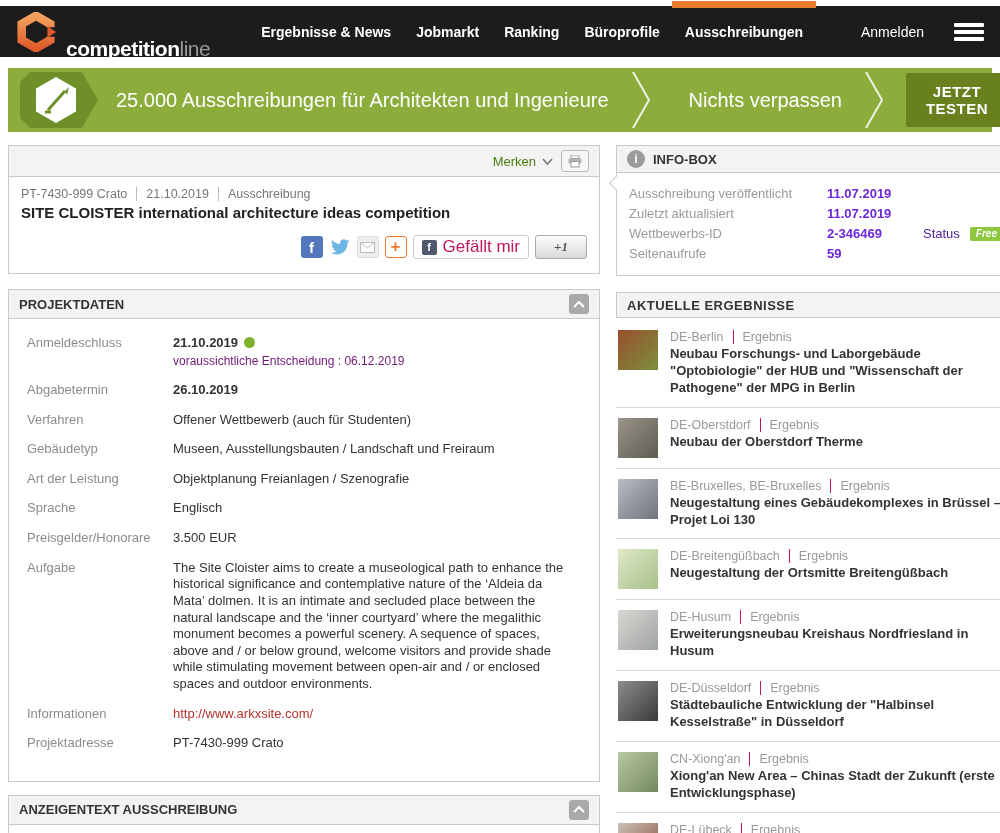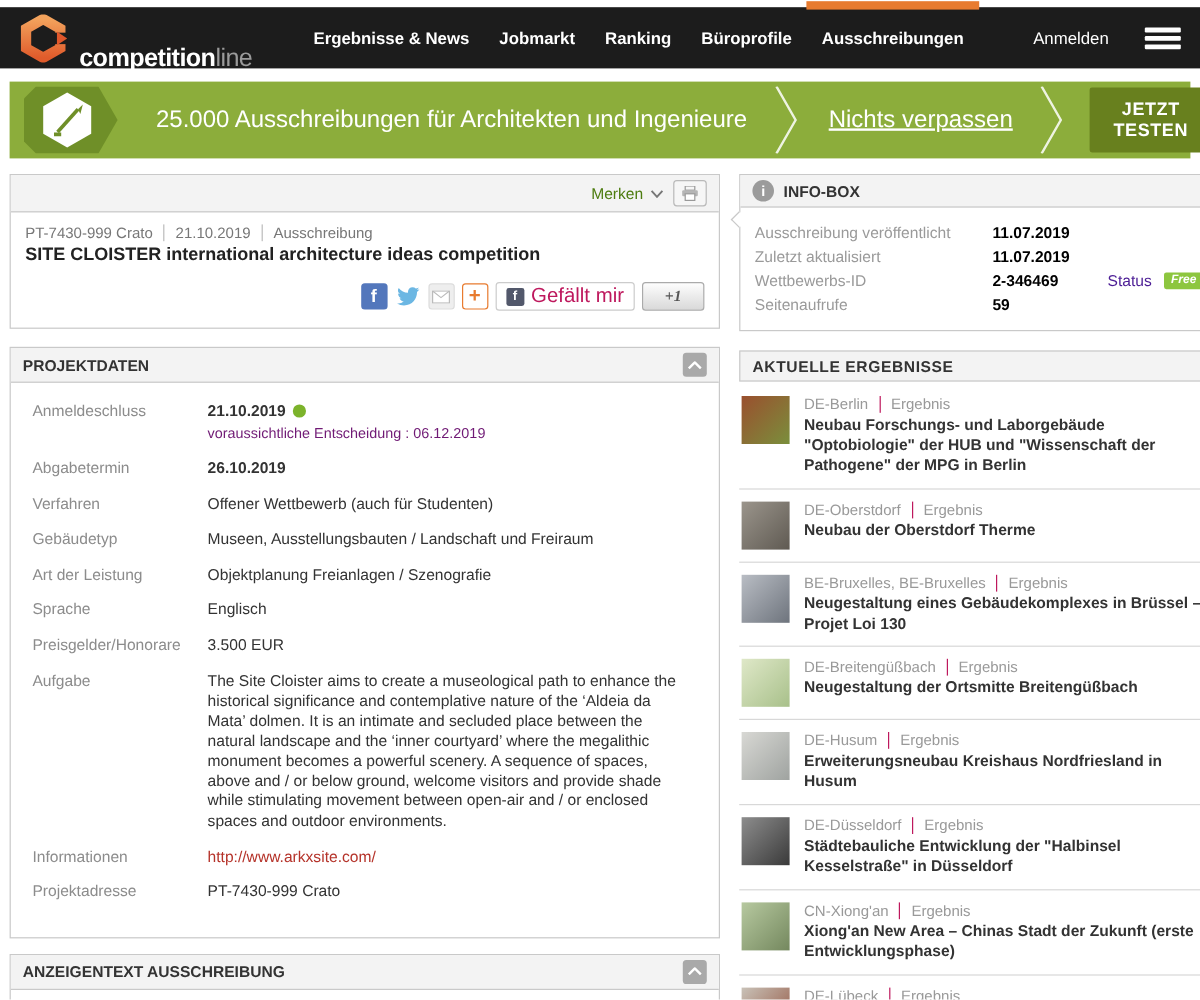--- a/index.html
+++ b/index.html
@@ -15,21 +15,21 @@
   .navlinks { display:flex; align-items:center; margin-left:42px; gap:7px; }
   .nav-item { position:relative; color:#fff; font-weight:bold; font-size:14px; padding:5px 9px; text-decoration:none; cursor:pointer; white-space:nowrap; }
   .nav-item.active::before { content:''; position:absolute; left:-4px; right:-4px; top:-18px; height:7px; background:#e87b2f; }
   .login { margin-left:auto; color:#fff; font-size:14px; padding:5px 8px; cursor:pointer; }
   .burger { margin-left:22px; width:30px; cursor:pointer; }
   .burger div { height:4px; background:#fff; border-radius:1px; margin:3px 0; }
 
   
   .banner { margin:11px 8px 0 8px; height:64px; background:#8cad3b; display:flex; align-items:center; padding:0 12px; }
   .badge { flex:0 0 auto; }
-  .banner-text { color:#fff; font-size:20px; margin-left:26px; white-space:nowrap; }
+  .banner-text { color:#fff; font-size:20px; margin-left:12px; white-space:nowrap; }
   .chev-sep { margin:0 22px; flex:0 0 auto; }
   .cta { margin-left:auto; margin-right:4px; background:#68801e; color:#fff; border:none; font-family:inherit;
     font-weight:bold; font-size:15px; letter-spacing:0.5px; padding:10px 18px; border-radius:2px;
     display:flex; align-items:center; gap:10px; cursor:pointer; }
 
   
   .cols { display:flex; margin:13px 8px 0 8px; gap:16px; align-items:flex-start; }
   .col-left { width:592px; flex:0 0 auto; }
   .col-right { flex:1; position:relative; }
 
@@ -79,21 +79,21 @@
   .az-panel { margin-top:13px; }
   .az-body { padding:12px; color:#333; }
 
   
   .ib-head { gap:8px; }
   .i-icon { width:18px; height:18px; border-radius:50%; background:#9b9b9b; color:#fff; font-size:12px;
     font-weight:bold; display:flex; align-items:center; justify-content:center; font-style:normal; }
   .ib-body { padding:8px 12px 14px 12px; }
   .ib-row { display:flex; align-items:center; margin-top:5px; }
   .ib-label { flex:0 0 198px; color:#9a9a9a; }
-  .ib-val { font-weight:bold; color:#000000; min-width:82px; }
+  .ib-val { font-weight:bold; color:#6d28d9; min-width:82px; }
   .ib-status-label { color:#4c1d95; margin-left:14px; }
   .ib-badge { margin-left:10px; background:#8dc63f; color:#fff; font-size:10px; font-weight:bold; font-style:italic;
     padding:1px 6px 2px 6px; border-radius:2px; }
   .notch { position:absolute; left:-6px; top:32px; width:10px; height:10px; background:#fff;
     border-left:1px solid #c9c9c9; border-bottom:1px solid #c9c9c9; transform:rotate(45deg); }
 
   
   .ae-head { margin-top:16px; letter-spacing:0.5px; }
   .res-list { margin-top:2px; }
   .res-item { display:flex; gap:12px; padding:10px 2px; text-decoration:none; color:inherit; cursor:pointer; }
@@ -147,21 +147,21 @@
     <g stroke="#6f8f28" stroke-width="3" fill="none">
       <line x1="28" y1="38" x2="45" y2="19"></line>
       <line x1="25" y1="40" x2="31" y2="40"></line>
     </g>
     <polygon points="45,19 49,15 47,23" fill="#6f8f28"></polygon>
   </svg>
   <div class="banner-text">25.000 Ausschreibungen für Architekten und Ingenieure</div>
   <svg class="chev-sep" width="20" height="56" viewBox="0 0 20 56">
     <polyline points="2,0 18,28 2,56" fill="none" stroke="rgba(255,255,255,0.85)" stroke-width="2"></polyline>
   </svg>
-  <div class="banner-text" style="margin-left:4px;text-decoration:underline;">Nichts verpassen</div>
+  <div class="banner-text" style="margin-left:16px;">Nichts verpassen</div>
   <svg class="chev-sep" width="20" height="56" viewBox="0 0 20 56">
     <polyline points="2,0 18,28 2,56" fill="none" stroke="rgba(255,255,255,0.85)" stroke-width="2"></polyline>
   </svg>
   <button class="cta">
     <span>JETZT TESTEN</span>
     <svg width="9" height="14" viewBox="0 0 9 14">
       <polyline points="1.5,1 7.5,7 1.5,13" fill="none" stroke="#fff" stroke-width="3"></polyline>
     </svg>
   </button>
 </div>

